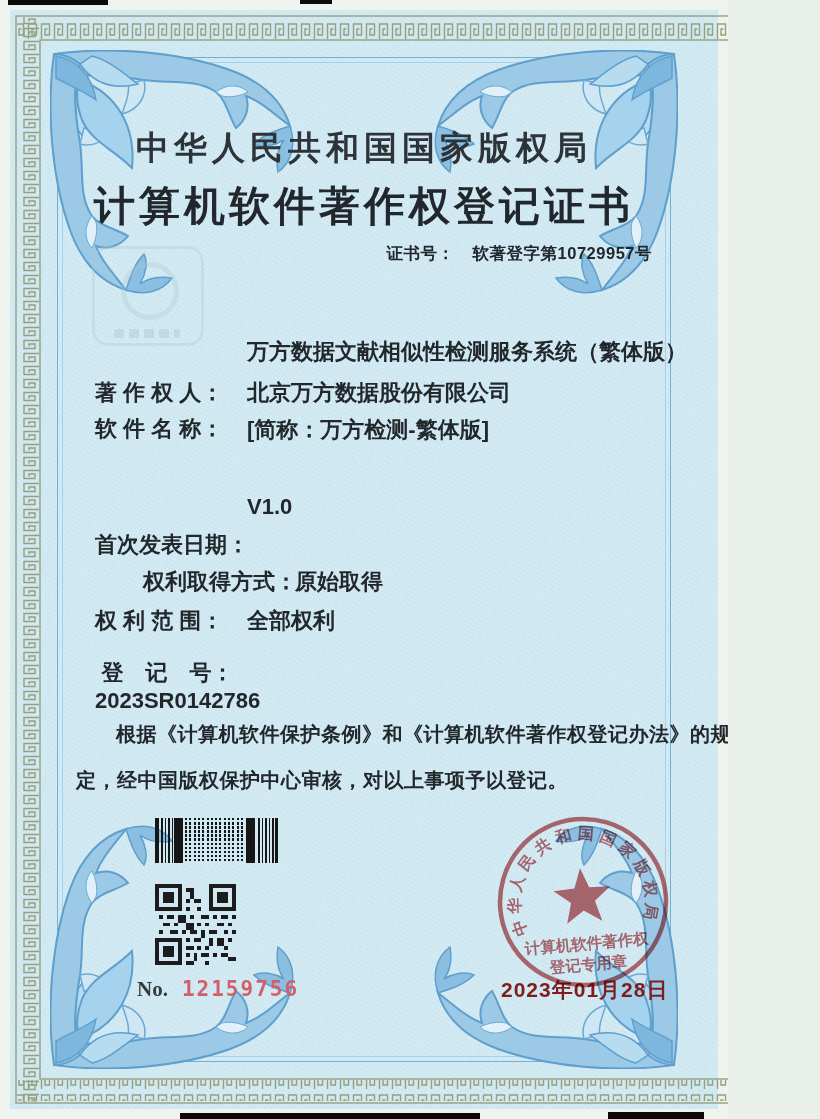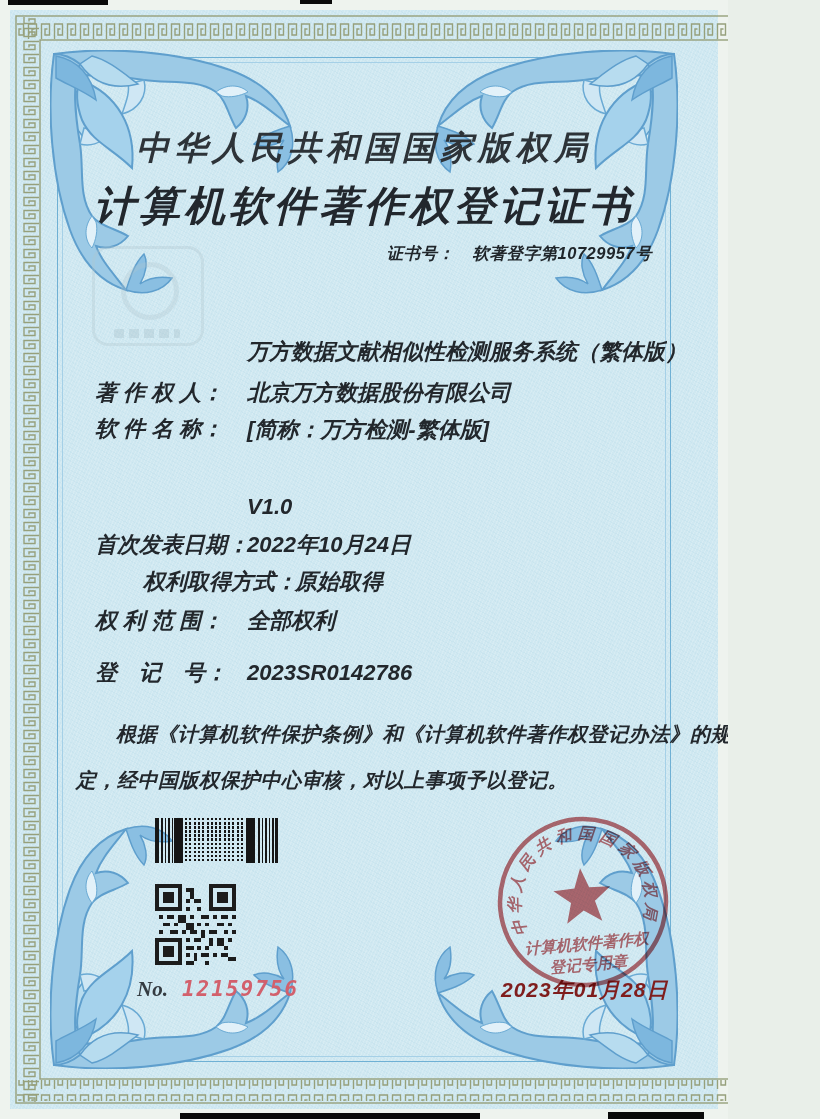--- a/index.html
+++ b/index.html
@@ -1,17 +1,17 @@
 <!DOCTYPE html>
 <html><head>
 <meta charset="utf-8">
 <style>
   html,body{margin:0;padding:0;background:#e9efe9;}
   .page{position:relative;width:728px;height:1119px;background:#eef3ee;overflow:hidden;
-        font-family:"Liberation Sans",sans-serif;font-style:italic;}
+        font-family:"Liberation Sans",sans-serif;}
   .cert-bg{position:absolute;inset:10px;background:#cfe8f1;}
   .cert-bg::before{content:"";position:absolute;inset:0;
      background:
        repeating-linear-gradient(115deg, rgba(255,255,255,.16) 0 1px, rgba(255,255,255,0) 1px 3px),
        repeating-linear-gradient(28deg, rgba(120,180,205,.07) 0 1px, rgba(120,180,205,0) 1px 4px);}
   svg.frame{position:absolute;left:0;top:0;}
   .inner-line{position:absolute;inset:57px;border:1.6px solid #6fb0d4;outline:1px solid #a5d0e7;outline-offset:-6px;}
   .corner{position:absolute;width:250px;height:250px;pointer-events:none;}
   .corner.tl{left:50px;top:50px;}
   .corner.tr{right:50px;top:50px;transform:scaleX(-1);}
@@ -24,21 +24,21 @@
   .cert-title{position:absolute;top:179px;left:0;width:100%;text-align:center;
      font-family:"Liberation Serif",serif;font-weight:bold;font-size:41px;letter-spacing:4px;color:#22272d;}
   .cert-no{position:absolute;top:243px;right:76px;font-size:16.5px;font-weight:bold;color:#20262b;letter-spacing:.5px;}
   .cert-no .lbl{margin-right:18px;}
 
   .field{position:absolute;left:95px;display:flex;font-size:22px;font-weight:bold;color:#22272c;align-items:center;}
   .field .lbl{width:152px;flex:none;white-space:pre;}
   .field .val{white-space:pre;}
   .field .val .vline{line-height:25.5px;}
   .f0{top:287px;} .f1{top:378px;} .f2{top:477px;} .f3{top:506px;margin-top:24px;}
-  .f4{top:567px;margin-left:48px;} .f5{top:606px;} .f6{top:658px;}
+  .f4{top:567px;margin-left:48px;} .f5{top:606px;} .f6{top:658px;flex-direction:column;}
 
   .statement{position:absolute;top:712px;left:76px;width:672px;font-size:20px;font-weight:bold;
      color:#22272c;line-height:45.5px;text-indent:2em;letter-spacing:.5px;}
 
   .barcode{position:absolute;left:155px;top:818px;width:123px;height:45px;display:flex;align-items:stretch;}
   .bc-solid{background:#161616;}
   .bc-thin{background:repeating-linear-gradient(90deg,#161616 0 1.6px,rgba(0,0,0,0) 1.6px 3.6px);}
   .bc-matrix{background-image:
       repeating-linear-gradient(0deg,#cfe8f1 0 1.6px,rgba(0,0,0,0) 1.6px 4.1px),
       repeating-linear-gradient(90deg,#161616 0 2px,rgba(0,0,0,0) 2px 4.3px);}
@@ -142,21 +142,20 @@
     </div>
 
     <div class="field f1">
       <span class="lbl">著 作 权 人：</span>
       <span class="val">北京万方数据股份有限公司</span>
     </div>
 
 
     <div class="field f3">
       <span class="lbl">首次发表日期：</span>
-      <span class="val">2022年10月24日</span>
     </div>
 
     <div class="field f4">
       <span class="lbl">权利取得方式：</span>
       <span class="val">原始取得</span>
     </div>
 
     <div class="field f5">
       <span class="lbl">权 利 范 围：</span>
       <span class="val">全部权利</span>

